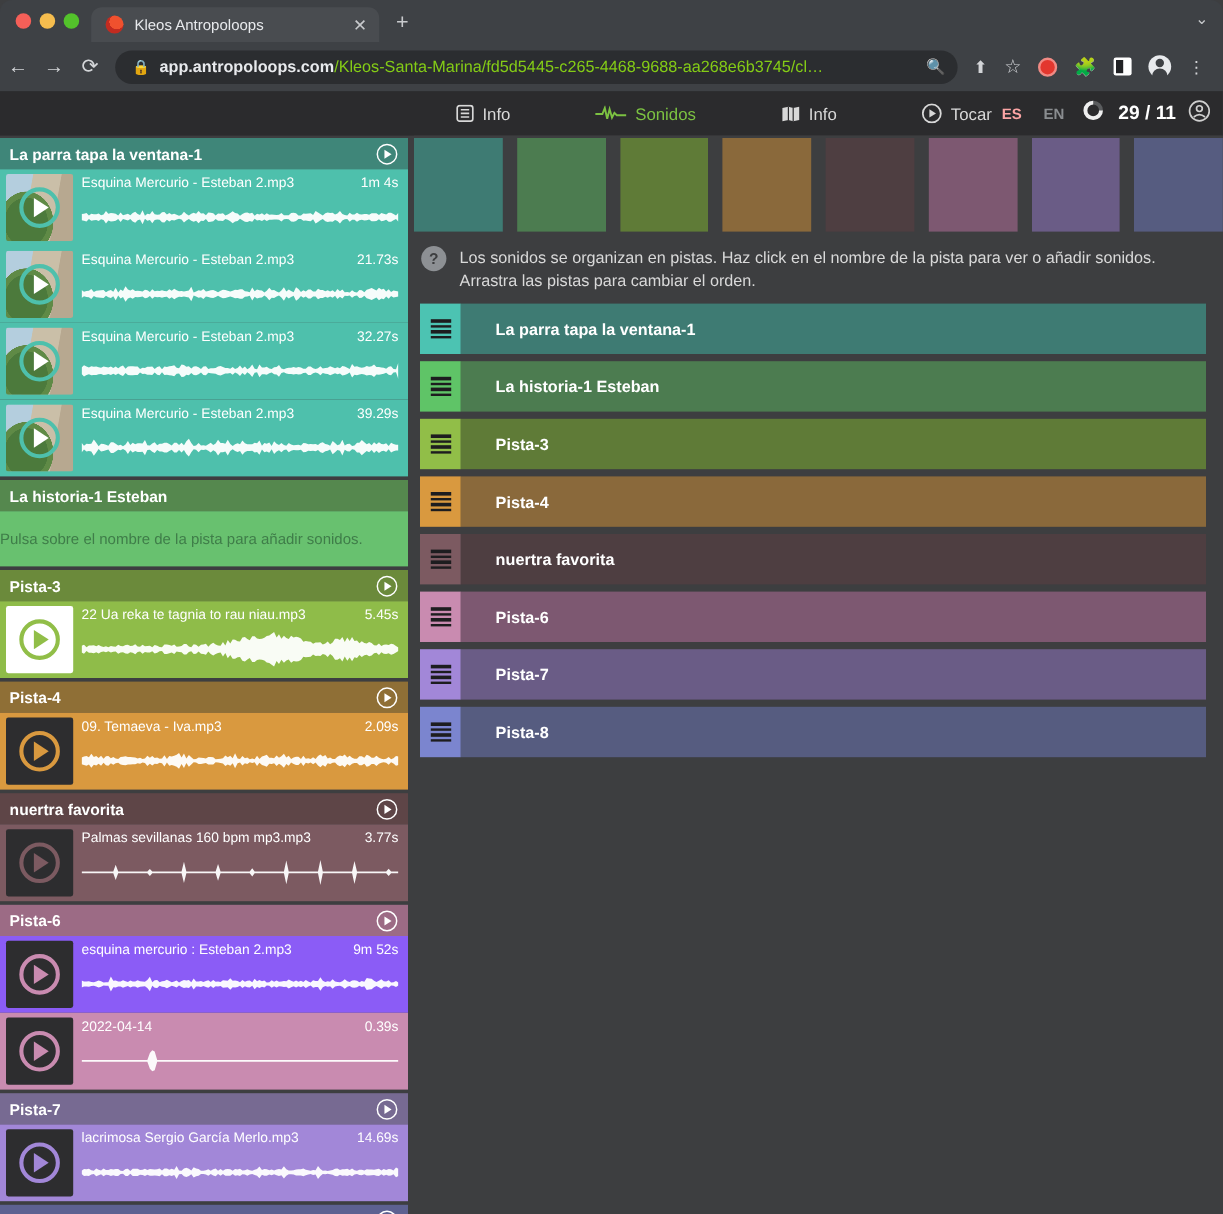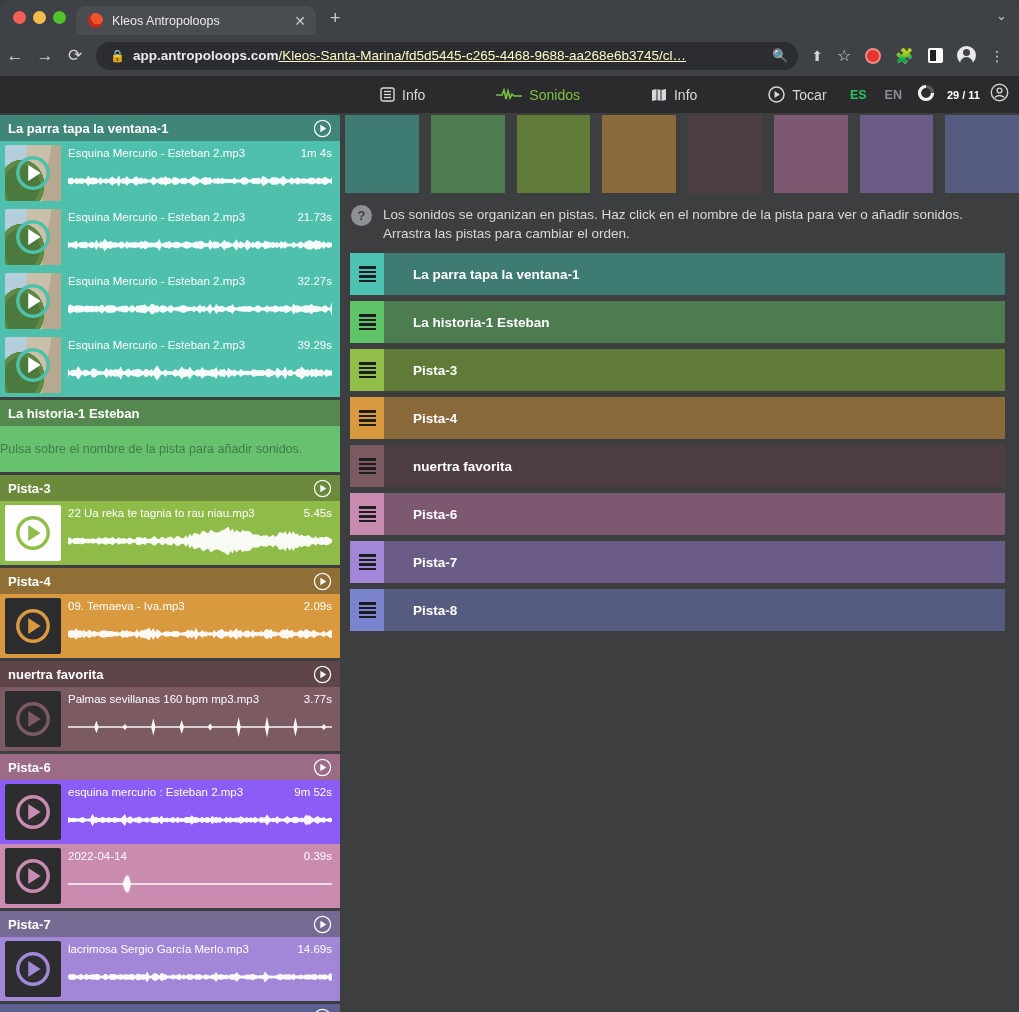--- a/index.html
+++ b/index.html
@@ -23,21 +23,21 @@
   .tabsearch { position:absolute; right:12px; top:8px; color:#c8cacd; font-size:13px; }
 
   .toolbar { position:absolute; left:0; top:35px; width:1019px; height:41px; background:#3e4145;
              display:flex; align-items:center; }
   .nav-ic { color:#d3d5d8; font-size:17px; width:30px; text-align:center; flex:0 0 auto; }
   .urlbar { height:28px; flex:1; margin:0 6px 0 6px; background:#2b2d30; border-radius:14px;
             display:flex; align-items:center; padding:0 10px; min-width:0; }
   .lock-ic { color:#aeb1b5; font-size:12px; margin:0 8px 0 4px; }
   .url-text { font-size:13.5px; white-space:nowrap; overflow:hidden; flex:1; }
   .url-domain { color:#e8eaed; font-weight:700; }
-  .url-path { color:#fef9c3;text-decoration:underline; }
+  .url-path { color:#84cc16; }
   .url-zoom { color:#c3c6c9; font-size:13px; margin-left:8px; }
   .tb-right { display:flex; align-items:center; flex:0 0 auto; padding-right:8px; }
   .tb-right > div { margin:0 7px; }
   .ext-rec { width:16px; height:16px; border-radius:50%; background:#e3372e; border:2px solid #f08a84; }
   .ext-puzzle { color:#e8eaed; font-size:15px; }
   .ext-split { width:15px; height:15px; background:#fff; border-radius:2px; position:relative; }
   .ext-split::after { content:""; position:absolute; left:2px; top:2px; width:6px; height:11px; background:#202124; }
   .avatar-ic { width:19px; height:19px; border-radius:50%; background:#e8eaed; position:relative; }
   .avatar-ic::before { content:""; position:absolute; left:6px; top:3px; width:7px; height:7px; border-radius:50%; background:#3e4145; }
   .avatar-ic::after { content:""; position:absolute; left:3px; top:11px; width:13px; height:8px; border-radius:7px 7px 0 0; background:#3e4145; }
@@ -62,23 +62,23 @@
                 text-shadow:0 1px 2px rgba(0,0,0,.8); }
   .crumb-sep { opacity:.9; margin:0 6px; font-size:13px; }
 
   .app-nav { position:absolute; left:356px; top:0; height:37px; display:flex; align-items:center;gap:47px; }
   .nav-item { display:flex; align-items:center; margin-left:24px; color:#d8d8d8; font-size:14px; cursor:pointer; }
   .nav-item svg { margin-right:7px; }
   .nav-item.active { color:#7cc242; }
 
   .hdr-right { position:absolute; right:6px; top:0; height:37px; display:flex; align-items:center; }
   .lang { font-size:12.5px; font-weight:700; margin:0 9px; }
-  .lang.on { color:#22c55e; } .lang.off { color:#8a8d90; }
+  .lang.on { color:#fca5a5; } .lang.off { color:#8a8d90; }
   .spinner { margin:0 6px; }
-  .counter { color:#fff; font-size:11px; font-weight:700; margin:0 6px; white-space:nowrap; }
+  .counter { color:#fff; font-size:16px; font-weight:700; margin:0 6px; white-space:nowrap; }
   .user-ic { margin:0 4px; }
 
   
   .sidebar { position:absolute; left:0; top:115px; width:340px; height:897px; overflow:hidden; }
   .tsec { margin-bottom:3px; }
   .tsec-head { height:26px; display:flex; align-items:center; padding:0 8px; cursor:pointer; }
   .tsec-head .tname { color:#fff; font-size:13px; font-weight:700; flex:1;
                       white-space:nowrap; overflow:hidden; }
   .hint-row { height:46px; display:flex; align-items:center; padding:0 0; font-size:12.5px; }
   .clip { position:relative; height:64px; }

